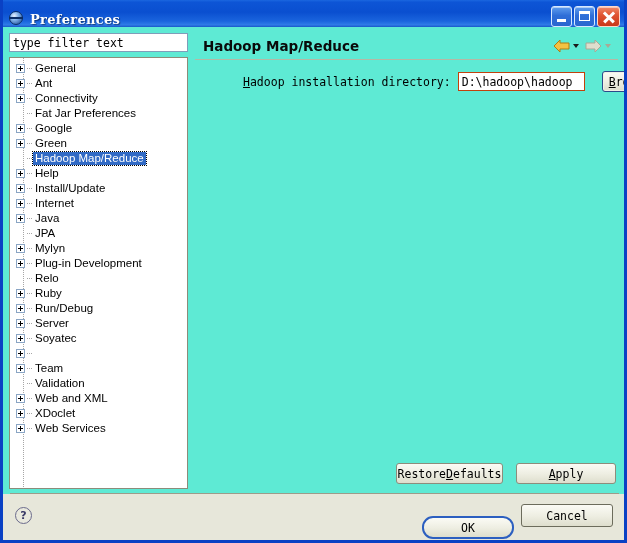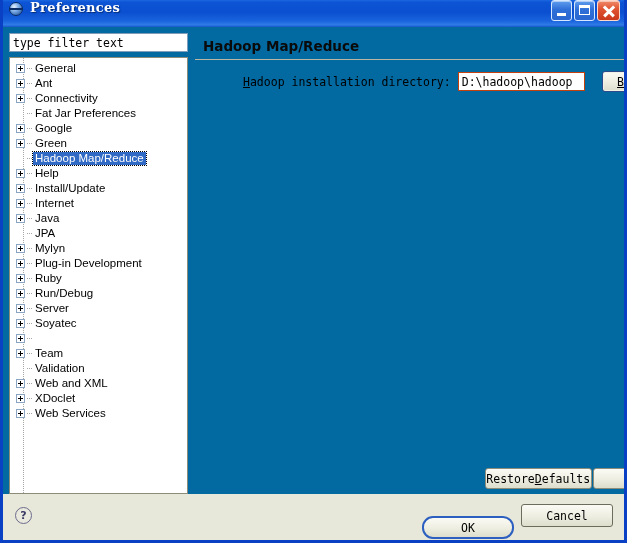--- a/index.html
+++ b/index.html
@@ -22,21 +22,21 @@
     border-top: none;
     overflow: hidden;
   }
 
   
   .titlebar {
     height: 27px;
     background: linear-gradient(to bottom,
        #1b67e0 0%, #0d55d6 8%, #0a4fd0 45%, #1a64dd 78%, #2f7ce8 92%, #1856c8 100%);
     display: flex;
-    align-items: flex-start;
+    align-items: flex-end;
     padding: 0 2px 0 4px;
     box-sizing: border-box;
     position: relative;
   }
   .title-icon {
     width: 18px;
     height: 18px;
     flex: 0 0 18px;
     margin-right: 5px;
     position: relative;
@@ -109,25 +109,25 @@
     width: 14px; height: 2.6px;
     background: #ffffff;
   }
   .win-btn .x1 { transform: rotate(45deg); }
   .win-btn .x2 { transform: rotate(-45deg); }
 
   
   .dialog-body {
     position: relative;
     height: 467px;
-    background: #0369a1;
+    background: #5eead4;
     box-sizing: border-box;
     padding: 6px 4px 0 6px;
     display: flex;
-    flex-direction: row;
+    flex-direction: column;
   }
   .content-row {
     display: flex;
     flex: 1 1 auto;
     min-height: 0;
   }
 
   
   .left-col {
     width: 179px;
@@ -326,21 +326,21 @@
   .btn.browse {
     width: 93px;
     margin-left: 17px;
     border-color: #2c4a8a;
     border-width: 1px;
     box-shadow: 0 0 0 1px #f0f0e6 inset;
   }
   .page-footer {
     display: flex;
     justify-content: flex-end;
-    gap: 1px;
+    gap: 13px;
     padding: 0 2px 5px 0;
   }
   .btn.restore { width: 107px; }
   .btn.apply { width: 100px; }
 
   .body-sep {
     height: 1px;
     background: #9c9c8a;
     margin: 4px 1px 0 1px;
   }
@@ -478,20 +478,25 @@
               </div>
               <div class="tree-row">
                 <span class="expander"></span>
                 <span class="connector"></span>
                 <span class="tree-label">Mylyn</span>
               </div>
               <div class="tree-row">
                 <span class="expander"></span>
                 <span class="connector"></span>
                 <span class="tree-label">Plug-in Development</span>
+              </div>
+              <div class="tree-row">
+                <span class="expander leaf"></span>
+                <span class="connector"></span>
+                <span class="tree-label">Relo</span>
               </div>
               <div class="tree-row">
                 <span class="expander"></span>
                 <span class="connector"></span>
                 <span class="tree-label">Ruby</span>
               </div>
               <div class="tree-row">
                 <span class="expander"></span>
                 <span class="connector"></span>
                 <span class="tree-label">Run/Debug</span>

